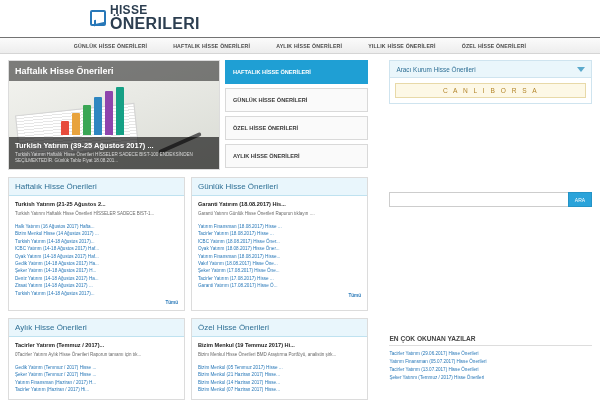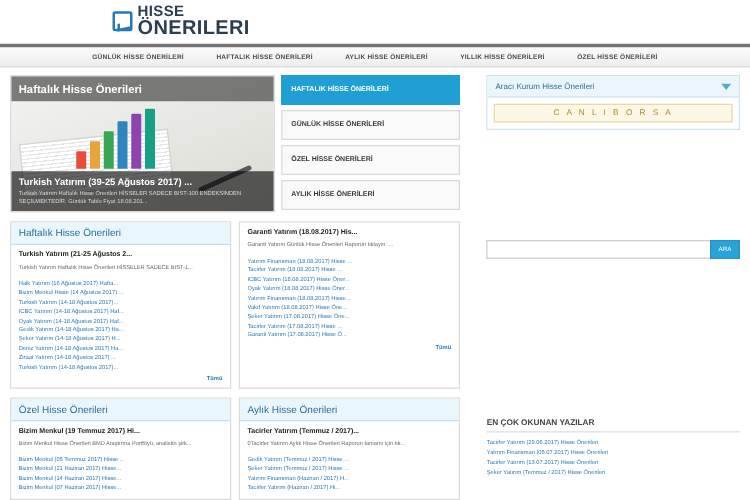--- a/index.html
+++ b/index.html
@@ -10,21 +10,21 @@
     background: #ffffff;
     color: #333;
     overflow: hidden;
   }
   .page { width: 600px; position: relative; }
 
   
   .header {
     height: 38px;
     background: #ffffff;
-    border-bottom: 3px solid #737373;
+    border-bottom: 1px solid #737373;
     display: flex;
     align-items: center;
     padding-left: 90px;
   }
   .logo { display: flex; align-items: center; gap: 4px; }
   .logo-mark {
     width: 16px; height: 16px;
     border: 2px solid #2878b8;
     border-radius: 2px;
     position: relative;
@@ -311,20 +311,23 @@
               <li>Şeker Yatırım (14-18 Ağustos 2017) H...</li>
               <li>Deniz Yatırım (14-18 Ağustos 2017) Ha...</li>
               <li>Ziraat Yatırım (14-18 Ağustos 2017) ...</li>
               <li>Turkish Yatırım (14-18 Ağustos 2017)...</li>
             </ul>
             <div class="tumu">Tümü</div>
           </div>
         </div>
 
         <div class="panel">
+          <div class="panel-head">
+            <span>Günlük Hisse Önerileri</span>
+          </div>
           <div class="panel-body">
             <div class="lead-title">Garanti Yatırım (18.08.2017) His...</div>
             <div class="lead-desc">Garanti Yatırım Günlük Hisse Önerileri Raporun tıklayın ....</div>
             <ul class="link-list">
               <li>Yatırım Finansman (18.08.2017) Hisse ...</li>
               <li>Tacirler Yatırım (18.08.2017) Hisse ...</li>
               <li>ICBC Yatırım (18.08.2017) Hisse Öner...</li>
               <li>Oyak Yatırım (18.08.2017) Hisse Öner...</li>
               <li>Yatırım Finansman (18.08.2017) Hisse...</li>
               <li>Vakıf Yatırım (18.08.2017) Hisse Öne...</li>
@@ -335,50 +338,50 @@
             <div class="tumu">Tümü</div>
           </div>
         </div>
 
       </div>
 
       <div class="panel-row">
 
         <div class="panel">
           <div class="panel-head">
+            <span>Aylık Hisse Önerileri</span>
+          </div>
+          <div class="panel-body">
+            <div class="lead-title">Tacirler Yatırım (Temmuz / 2017)...</div>
+            <div class="lead-desc">0Tacirler Yatırım Aylık Hisse Önerileri Raporun tamamı için tık...</div>
+            <ul class="link-list">
+              <li>Gedik Yatırım (Temmuz / 2017) Hisse ...</li>
+              <li>Şeker Yatırım (Temmuz / 2017) Hisse ...</li>
+              <li>Yatırım Finansman (Haziran / 2017) H...</li>
+              <li>Tacirler Yatırım (Haziran / 2017) Hi...</li>
+            </ul>
+          </div>
+        </div>
+
+        <div class="panel">
+          <div class="panel-head">
             <span>Özel Hisse Önerileri</span>
           </div>
           <div class="panel-body">
             <div class="lead-title">Bizim Menkul (19 Temmuz 2017) Hi...</div>
             <div class="lead-desc">Bizim Menkul Hisse Önerileri  BMD Araştırma Portföyü, analistin şirk...</div>
             <ul class="link-list">
               <li>Bizim Menkul (05 Temmuz 2017) Hisse ...</li>
               <li>Bizim Menkul (21 Haziran 2017) Hisse...</li>
               <li>Bizim Menkul (14 Haziran 2017) Hisse...</li>
               <li>Bizim Menkul (07 Haziran 2017) Hisse...</li>
             </ul>
           </div>
         </div>
 
-        <div class="panel">
-          <div class="panel-head">
-            <span>Aylık Hisse Önerileri</span>
-          </div>
-          <div class="panel-body">
-            <div class="lead-title">Tacirler Yatırım (Temmuz / 2017)...</div>
-            <div class="lead-desc">0Tacirler Yatırım Aylık Hisse Önerileri Raporun tamamı için tık...</div>
-            <ul class="link-list">
-              <li>Gedik Yatırım (Temmuz / 2017) Hisse ...</li>
-              <li>Şeker Yatırım (Temmuz / 2017) Hisse ...</li>
-              <li>Yatırım Finansman (Haziran / 2017) H...</li>
-              <li>Tacirler Yatırım (Haziran / 2017) Hi...</li>
-            </ul>
-          </div>
-        </div>
-
       </div>
 
     </div>
 
     <div class="col-right">
 
       <div class="widget">
         <div class="widget-head">
           <span>Aracı Kurum Hisse Önerileri</span>
           <div class="chev"></div>

